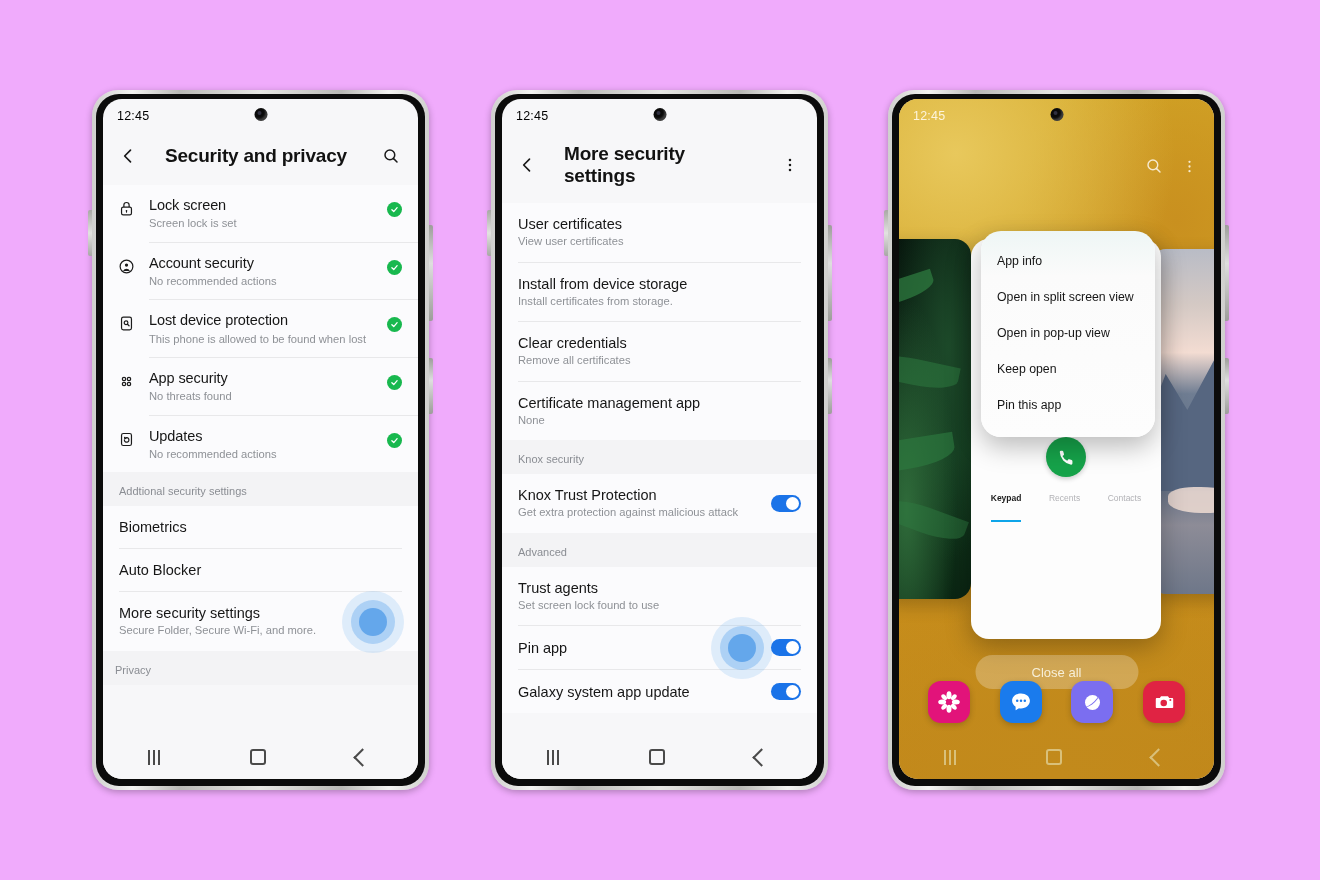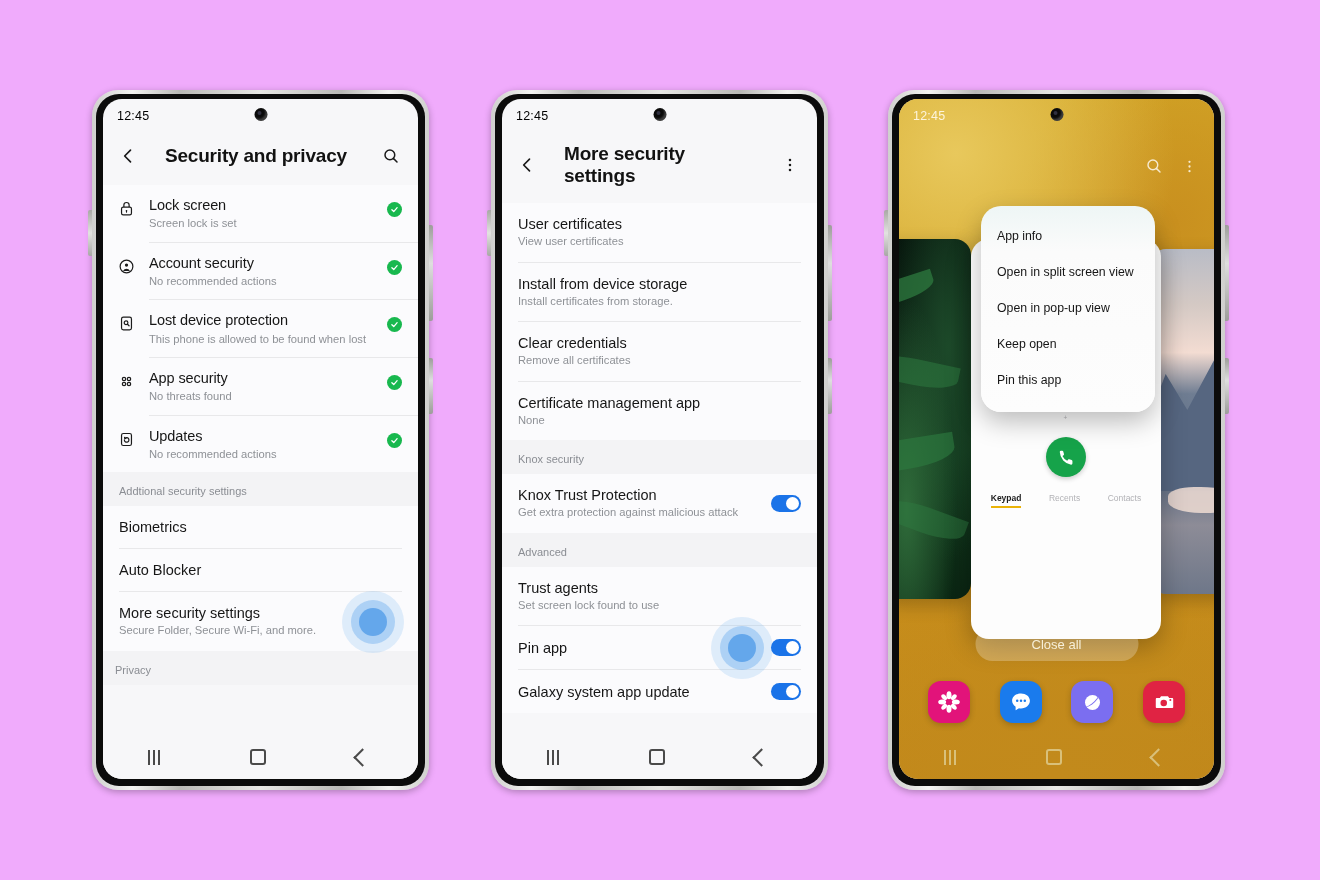--- a/index.html
+++ b/index.html
@@ -190,32 +190,32 @@
   .key .sub{ font-size:6.5px; color:#b6b6b9; letter-spacing:1px; margin-top:2px; }
   .callbtn{
     width:40px;height:40px;border-radius:50%;background:#16a34a;
     display:flex;align-items:center;justify-content:center;margin:16px auto 0;
     box-shadow:0 2px 5px rgba(0,0,0,.2);
   }
   .dialtabs{
     display:flex; justify-content:space-around; margin-top:16px; padding:0 6px;
   }
   .dialtab{ font-size:8.5px; color:#b2b2b6; }
-  .dialtab.active{ color:#1d1d1d; font-weight:700; border-bottom:2px solid #eab308; padding-bottom:3px; }
+  .dialtab.active{ color:#1d1d1d; font-weight:700; border-bottom:2px solid #0ea5e9; padding-bottom:17px; }
   .ctxmenu{
-    position:absolute; left:82px; top:107px; width:174px;
+    position:absolute; left:82px; top:132px; width:174px;
     background:linear-gradient(180deg,#eef6f5 0%,#fbfbfb 22%,#fdfdfd 100%);
     border-radius:20px;
     box-shadow:0 10px 26px rgba(0,0,0,.26);
     padding:12px 0 14px 0;
     z-index:6;
   }
   .ctxitem{ font-size:12.3px; color:#161616; padding:11px 0 11px 16px; }
   .closeall{
-    position:absolute; left:50%; transform:translateX(-50%); top:528px;
+    position:absolute; left:50%; transform:translateX(-50%); top:556px;
     width:163px; height:34px; border-radius:17px;
     background:rgba(255,255,255,.25);
     display:flex; align-items:center; justify-content:center;
     color:#f7efd8; font-size:13px;
   }
   .dock{
     position:absolute; left:0; right:0; bottom:56px;
     display:flex; justify-content:space-around; align-items:center; padding:0 14px;
   }
   .dockicon{

